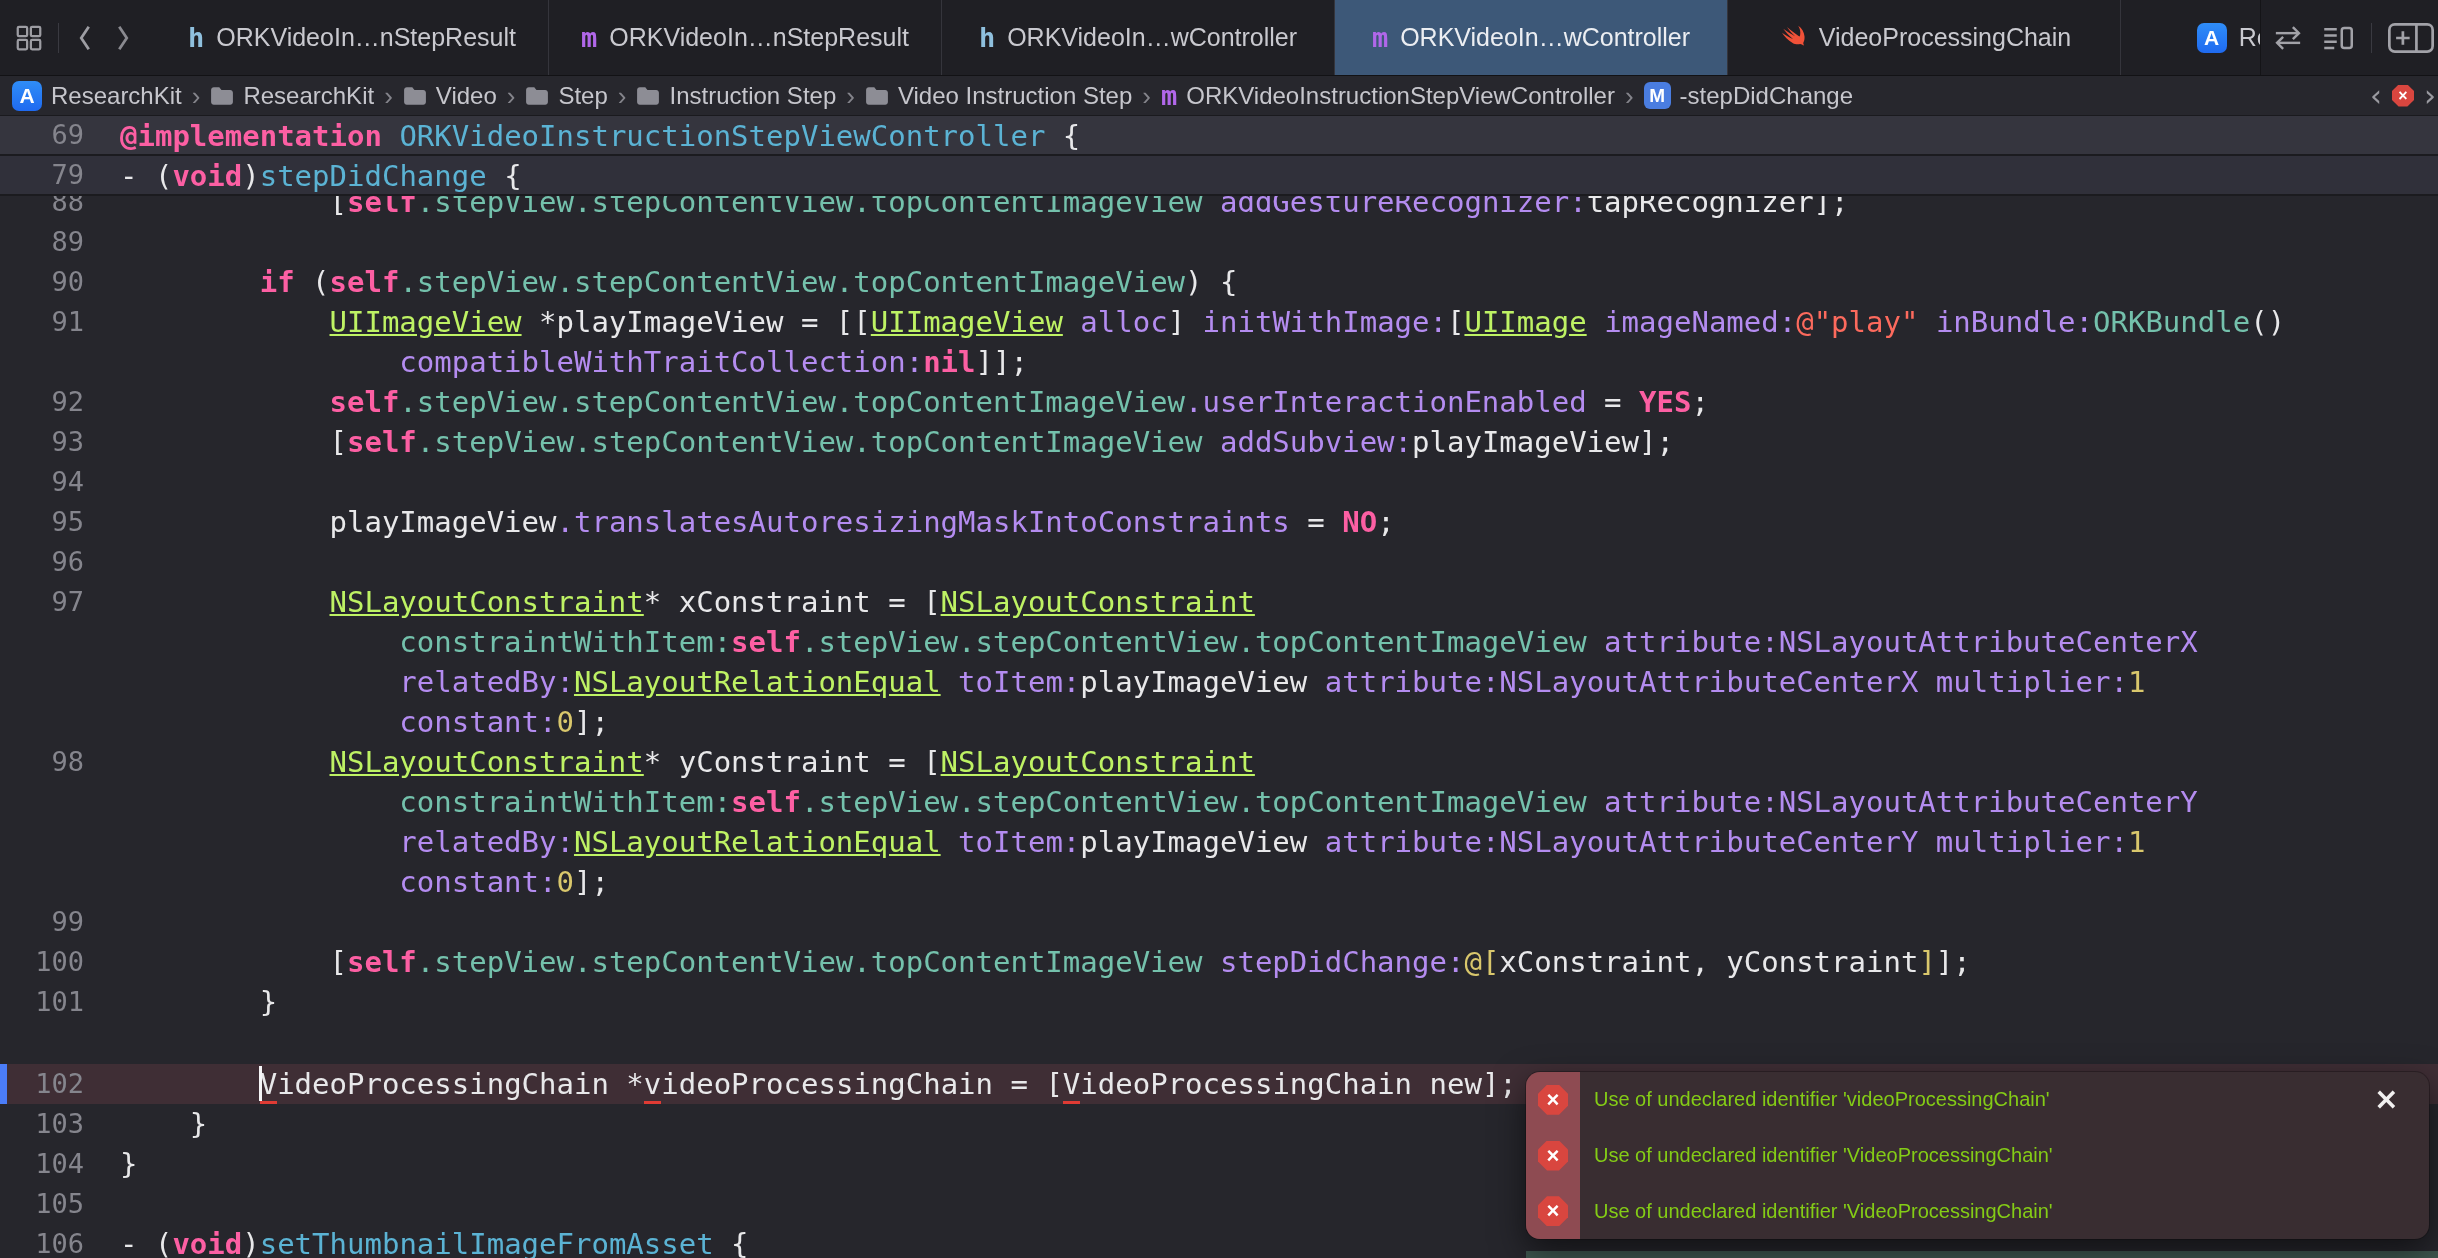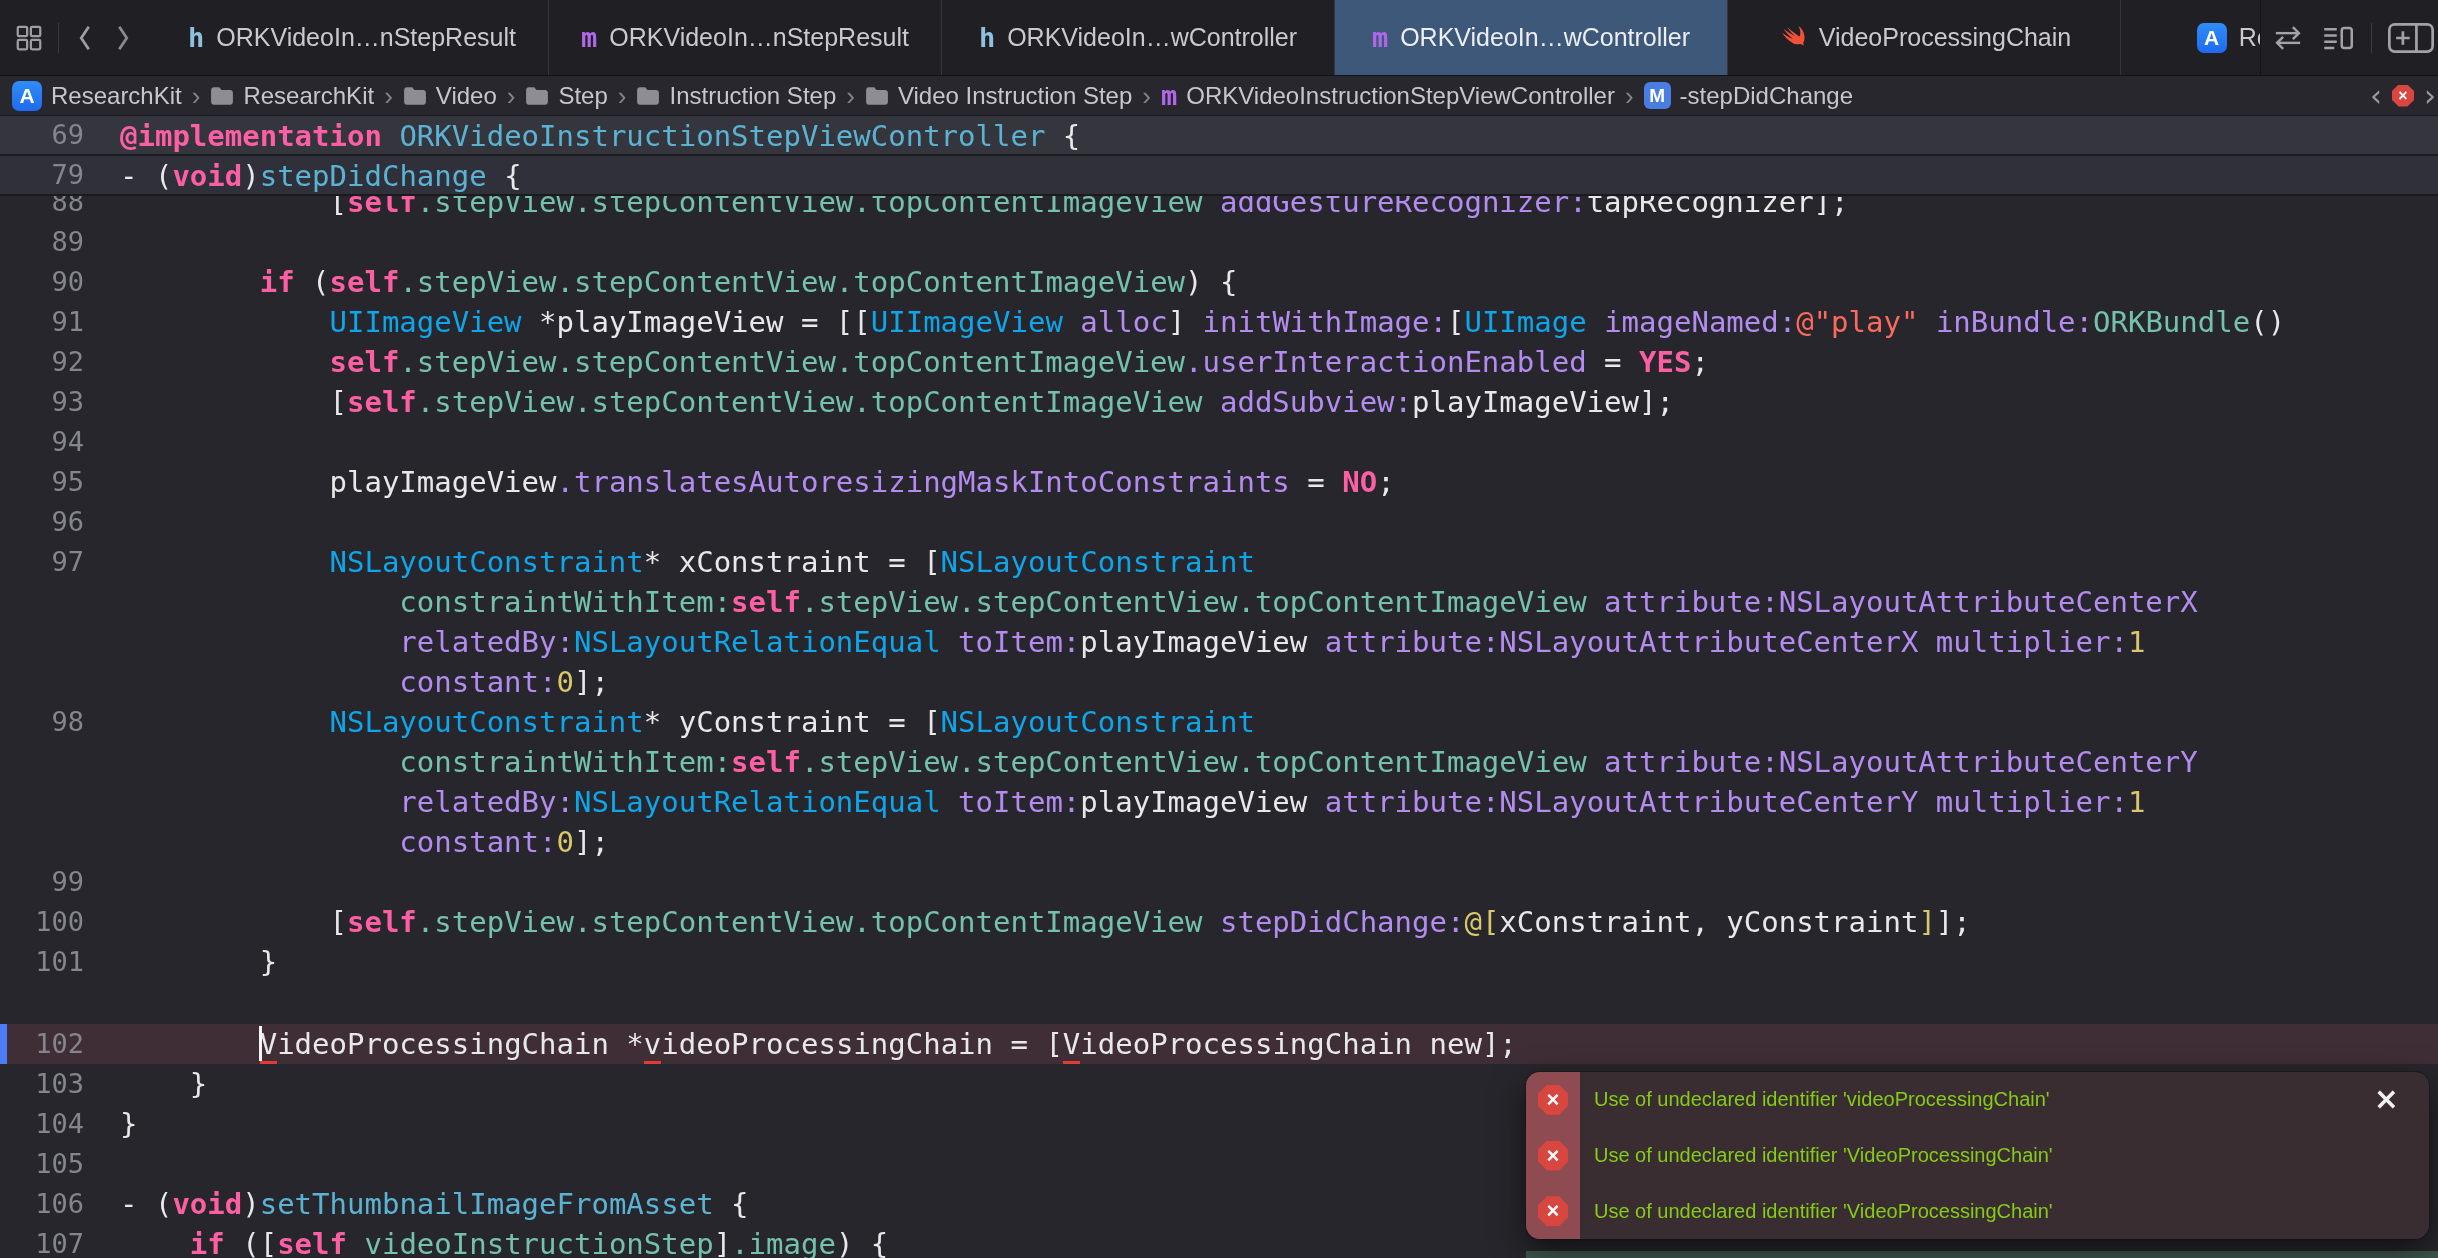--- a/index.html
+++ b/index.html
@@ -49,21 +49,21 @@
           color:#85858d;font-family:"DejaVu Sans Mono",monospace;font-size:27px;}
   pre.code{margin:0;padding:0 8px 0 20px;flex:1;font-family:"DejaVu Sans Mono",monospace;
            font-size:29px;line-height:40px;white-space:pre;overflow:hidden;}
   .sticky{position:absolute;top:0;left:0;right:0;z-index:5;}
   .sticky .code-row{height:38px;line-height:38px;border-bottom:2px solid #1b1b1f;}
   .sticky .row69{background:#35353e;}
   .sticky .row79{background:#30303a;}
 
   
   .sw{color:#e8e8ea;} .sk{color:#fc5fa3;font-weight:bold;} .st{color:#74c1ac;}
-  .sc{color:#5bb3d4;} .sl{color:#0ea5e9;} .sp{color:#b48cf0;} .ss{color:#fc6a5d;}
+  .sc{color:#5bb3d4;} .sl{color:#bef264;text-decoration:underline;} .sp{color:#b48cf0;} .ss{color:#fc6a5d;}
   .sn{color:#d9c76c;}
   .se{color:#e8e8ea;border-bottom:4px solid #e03b34;}
   .caret{display:inline-block;width:0;position:relative;}
   .caret::before{content:"";position:absolute;left:-1px;top:-28px;width:3px;height:35px;background:#f5f5f7;}
 
   
   .error-popup{position:absolute;left:1526px;top:956px;width:903px;height:167px;z-index:10;
                background:#392d31;border-radius:14px;overflow:hidden;
                box-shadow:0 12px 34px rgba(0,0,0,.55), 0 0 0 1px #17121466;}
   .error-stripe{position:absolute;left:0;top:0;bottom:0;width:54px;background:#8e4b52;}
@@ -247,20 +247,24 @@
           <div class="gutter">89</div>
           <pre class="code"></pre>
         </div>
         <div class="code-row">
           <div class="gutter">90</div>
           <pre class="code"><span class="sw">        </span><span class="sk">if</span><span class="sw"> (</span><span class="sk">self</span><span class="st">.stepView.stepContentView.topContentImageView</span><span class="sw">) {</span></pre>
         </div>
         <div class="code-row">
           <div class="gutter">91</div>
           <pre class="code"><span class="sw">            </span><span class="sl">UIImageView</span><span class="sw"> *playImageView = [[</span><span class="sl">UIImageView</span><span class="sw"> </span><span class="sp">alloc</span><span class="sw">] </span><span class="sp">initWithImage:</span><span class="sw">[</span><span class="sl">UIImage</span><span class="sw"> </span><span class="sp">imageNamed:</span><span class="ss">@"play"</span><span class="sw"> </span><span class="sp">inBundle:</span><span class="st">ORKBundle</span><span class="sw">()</span></pre>
+        </div>
+        <div class="code-row">
+          <div class="gutter"></div>
+          <pre class="code"><span class="sw">                </span><span class="sp">compatibleWithTraitCollection:</span><span class="sk">nil</span><span class="sw">]];</span></pre>
         </div>
         <div class="code-row">
           <div class="gutter">92</div>
           <pre class="code"><span class="sw">            </span><span class="sk">self</span><span class="st">.stepView.stepContentView.topContentImageView</span><span class="sp">.userInteractionEnabled</span><span class="sw"> = </span><span class="sk">YES</span><span class="sw">;</span></pre>
         </div>
         <div class="code-row">
           <div class="gutter">93</div>
           <pre class="code"><span class="sw">            [</span><span class="sk">self</span><span class="st">.stepView.stepContentView.topContentImageView</span><span class="sw"> </span><span class="sp">addSubview:</span><span class="sw">playImageView];</span></pre>
         </div>
         <div class="code-row">

